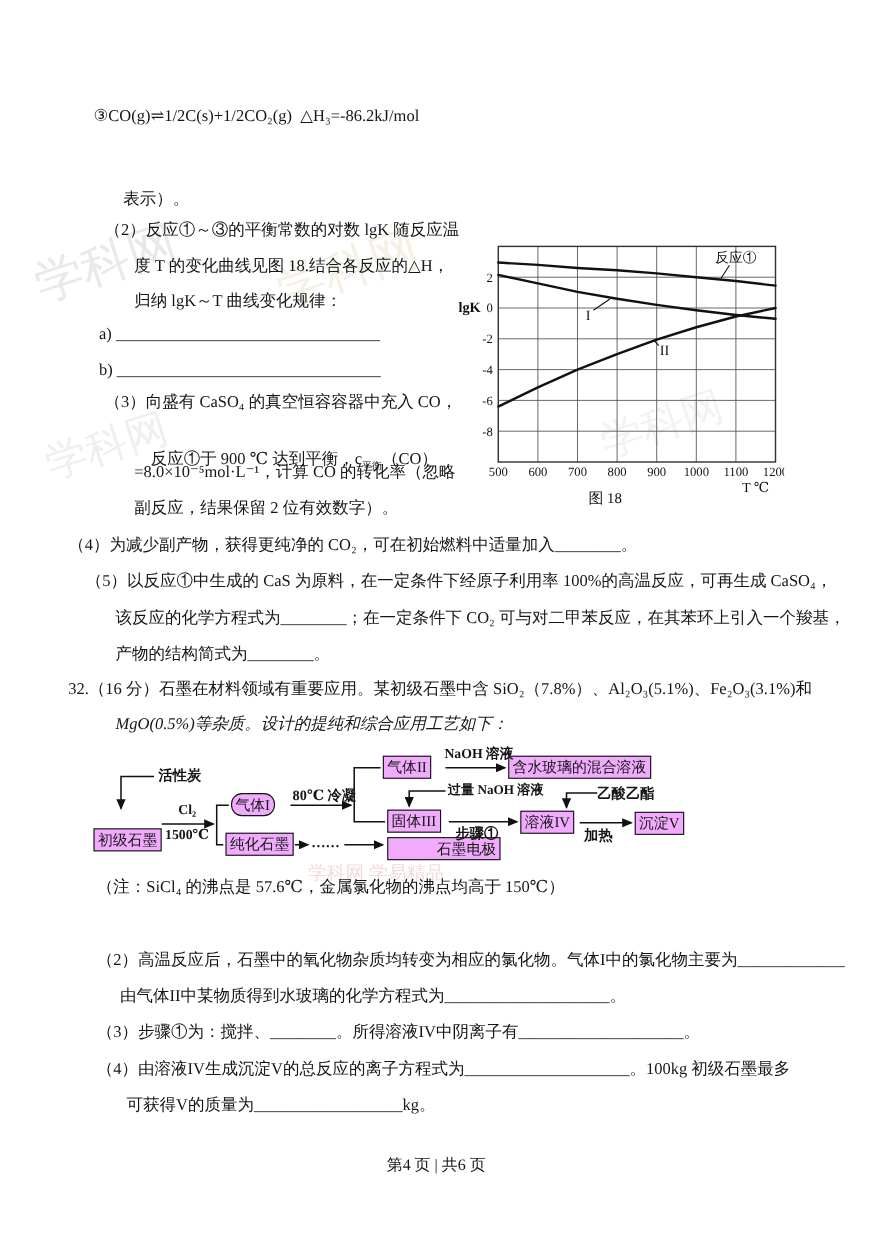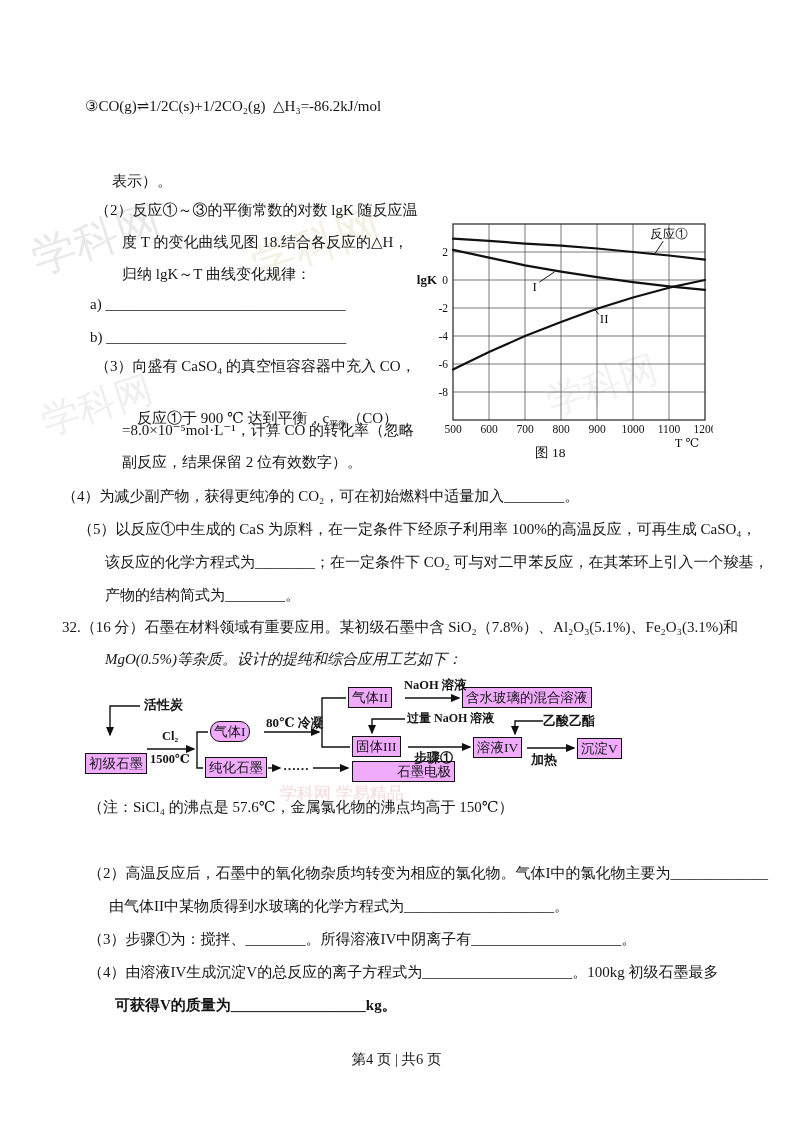--- a/index.html
+++ b/index.html
@@ -137,16 +137,16 @@
     <span class="flab" style="left:334px;top:74px;">步骤①</span>
     <span class="flab" style="left:451px;top:76px;">加热</span>
     <span class="flab" style="left:203px;top:82px;">……</span>
   </div>
 
   <div class="line" style="left:88px;top:797px;">（注：SiCl₄ 的沸点是 57.6℃，金属氯化物的沸点均高于 150℃）</div>
   <div class="line" style="left:88px;top:863px;">（2）高温反应后，石墨中的氧化物杂质均转变为相应的氯化物。气体I中的氯化物主要为_____________</div>
   <div class="line" style="left:109px;top:896px;">由气体II中某物质得到水玻璃的化学方程式为____________________。</div>
   <div class="line" style="left:88px;top:929px;">（3）步骤①为：搅拌、________。所得溶液IV中阴离子有____________________。</div>
   <div class="line" style="left:88px;top:962px;">（4）由溶液IV生成沉淀V的总反应的离子方程式为____________________。100kg 初级石墨最多</div>
-  <div class="line" style="left:115px;top:995px;font-weight:bold;">可获得V的质量为__________________kg。</div>
+  <div class="line" style="left:115px;top:995px;">可获得V的质量为__________________kg。</div>
 
   <div class="footer">第4 页 | 共6 页</div>
 </div>
 
 </body></html>

